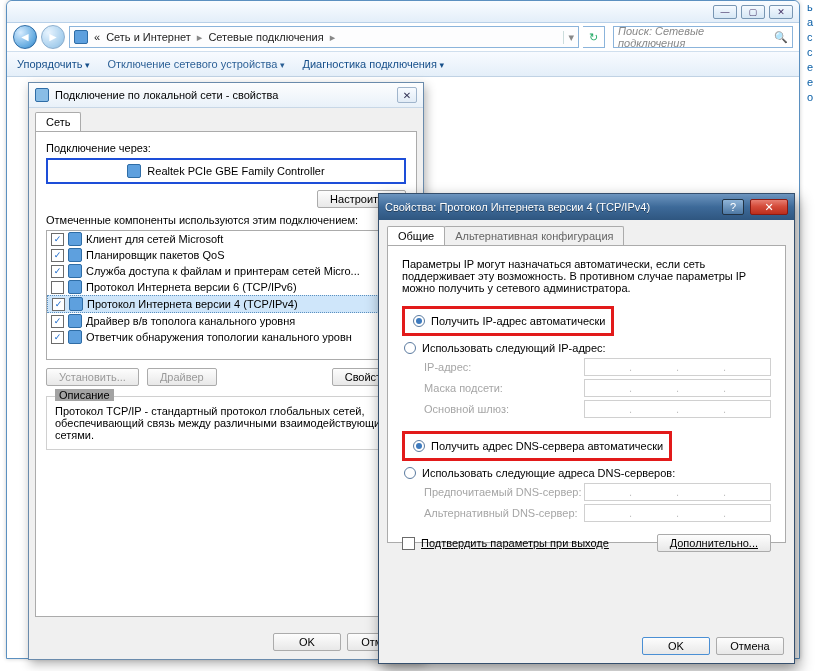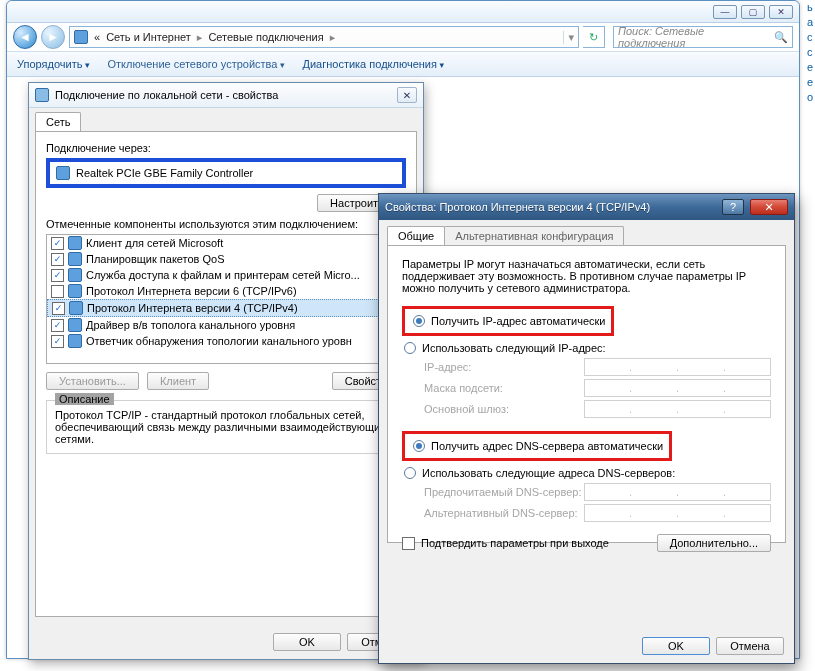--- a/index.html
+++ b/index.html
@@ -25,21 +25,21 @@
 
   
   .dlg1 { position:absolute; left:28px; top:82px; width:396px; height:578px; border:1px solid #6a8bac; background:#f0f0f0; box-shadow: 2px 4px 10px rgba(0,0,0,0.3); }
   .dlg1 .dt { height:24px; background: linear-gradient(#fdfdfe,#e9f1f9); border-bottom:1px solid #c8d7e6; display:flex; align-items:center; padding:12px 6px; gap:6px; color:#000; }
   .dlg1 .dt .dtitle { flex:1; }
   .dclose { width:20px; height:16px; border:1px solid #a0b5cc; border-radius:2px; background:linear-gradient(#f8fbff,#e2ecf6); display:flex; align-items:center; justify-content:center; font-size:10px; color:#335; }
   .tabs1 { padding: 4px 6px 0 6px; }
   .tab { display:inline-block; padding:3px 10px; border:1px solid #ababab; border-bottom:none; background:#fff; border-radius:2px 2px 0 0; }
   .panel1 { margin:0 6px 6px 6px; border:1px solid #ababab; background:#fff; padding:10px; height: calc(100% - 90px); }
   .lbl { margin-bottom:4px; }
-  .adapterbox { border:4px solid #1d4ed8; padding:4px 6px; display:flex; align-items:center; gap:6px; }
+  .adapterbox { border:2px solid #1d4ed8; padding:4px 6px; display:flex; align-items:center; gap:6px;justify-content:center; }
   .btn { border:1px solid #ababab; background: linear-gradient(#fdfdfd,#e8e8e8); padding:2px 12px; border-radius:2px; }
   .btn.disabled { color:#9a9a9a; }
   .listbox { border:1px solid #ababab; height:130px; margin-top:4px; overflow:hidden; }
   .listrow { display:flex; align-items:center; gap:4px; padding:1px 4px; white-space:nowrap; }
   .listrow.sel { background:#cfe6fa; border:1px dotted #5b90c0; }
   .chk { width:13px; height:13px; border:1px solid #6b6b6b; background:#fff; display:inline-flex; align-items:center; justify-content:center; font-size:9px; color:#1464c8; }
   .chk::before { content:"✓"; }
   .chk.unchecked::before { content:""; }
   .ico { width:14px; height:14px; display:inline-block; background:#5ea0de; border:1px solid #2f6da6; border-radius:2px; }
   .btnrow { display:flex; gap:8px; margin-top:8px; }
@@ -60,21 +60,21 @@
   .para { color:#000; margin-bottom:10px; }
   .radio { width:12px; height:12px; border:1px solid #5b7ba0; border-radius:50%; display:inline-flex; align-items:center; justify-content:center; margin-right:6px; vertical-align:-2px; background:#fff;}
   .radio .dot { width:6px; height:6px; border-radius:50%; background:#3d7abe; }
   .rrow { display:flex; align-items:center; margin:4px 0 4px 2px; }
   .hl { border:3px solid #e21a1a; padding:2px 6px; margin: 2px 0; display:inline-block;}
   .fields { margin-left:22px; }
   .frow { display:flex; align-items:center; margin:3px 0; }
   .flabel { color:#a6a6a6; width:160px; }
   .ipbox { border:1px solid #d0d0d0; height:18px; flex:1; display:flex; align-items:center; justify-content:space-evenly; color:#c0c0c0; }
   .dlg2btns { position:absolute; right:10px; bottom:8px; display:flex; gap:6px; }
-  .checkrow { display:flex; align-items:center; gap:6px; margin-top:12px;}
+  .checkrow { display:flex; align-items:center; gap:6px; margin-top:12px;text-decoration:underline;}
   .bindtext { white-space: pre-wrap; }
 </style>
 </head>
 <body>
 
 <div class="rightbits">ь
 а
 c
 c
 е
@@ -165,21 +165,21 @@
           <span>Драйвер в/в тополога канального уровня</span>
         </div>
         <div class="listrow">
           <span class="chk"></span>
           <span class="ico"></span>
           <span>Ответчик обнаружения топологии канального уровн</span>
         </div>
       </div>
     <div class="btnrow">
       <button class="btn disabled">Установить...</button>
-      <button class="btn disabled">Клиент</button>
+      <button class="btn disabled">Драйвер</button>
       <button class="btn" style="margin-left:auto">Свойства</button>
     </div>
     <div class="groupbox">
       <div class="gl">Описание</div>
       <div class="bindtext">Протокол TCP/IP - стандартный протокол глобальных сетей, обеспечивающий связь между различными взаимодействующими сетями.</div>
     </div>
   </div>
   <div class="dlgbtns">
     <button class="btn" style="min-width:68px">OK</button>
     <button class="btn" style="min-width:68px">Отмена</button>

